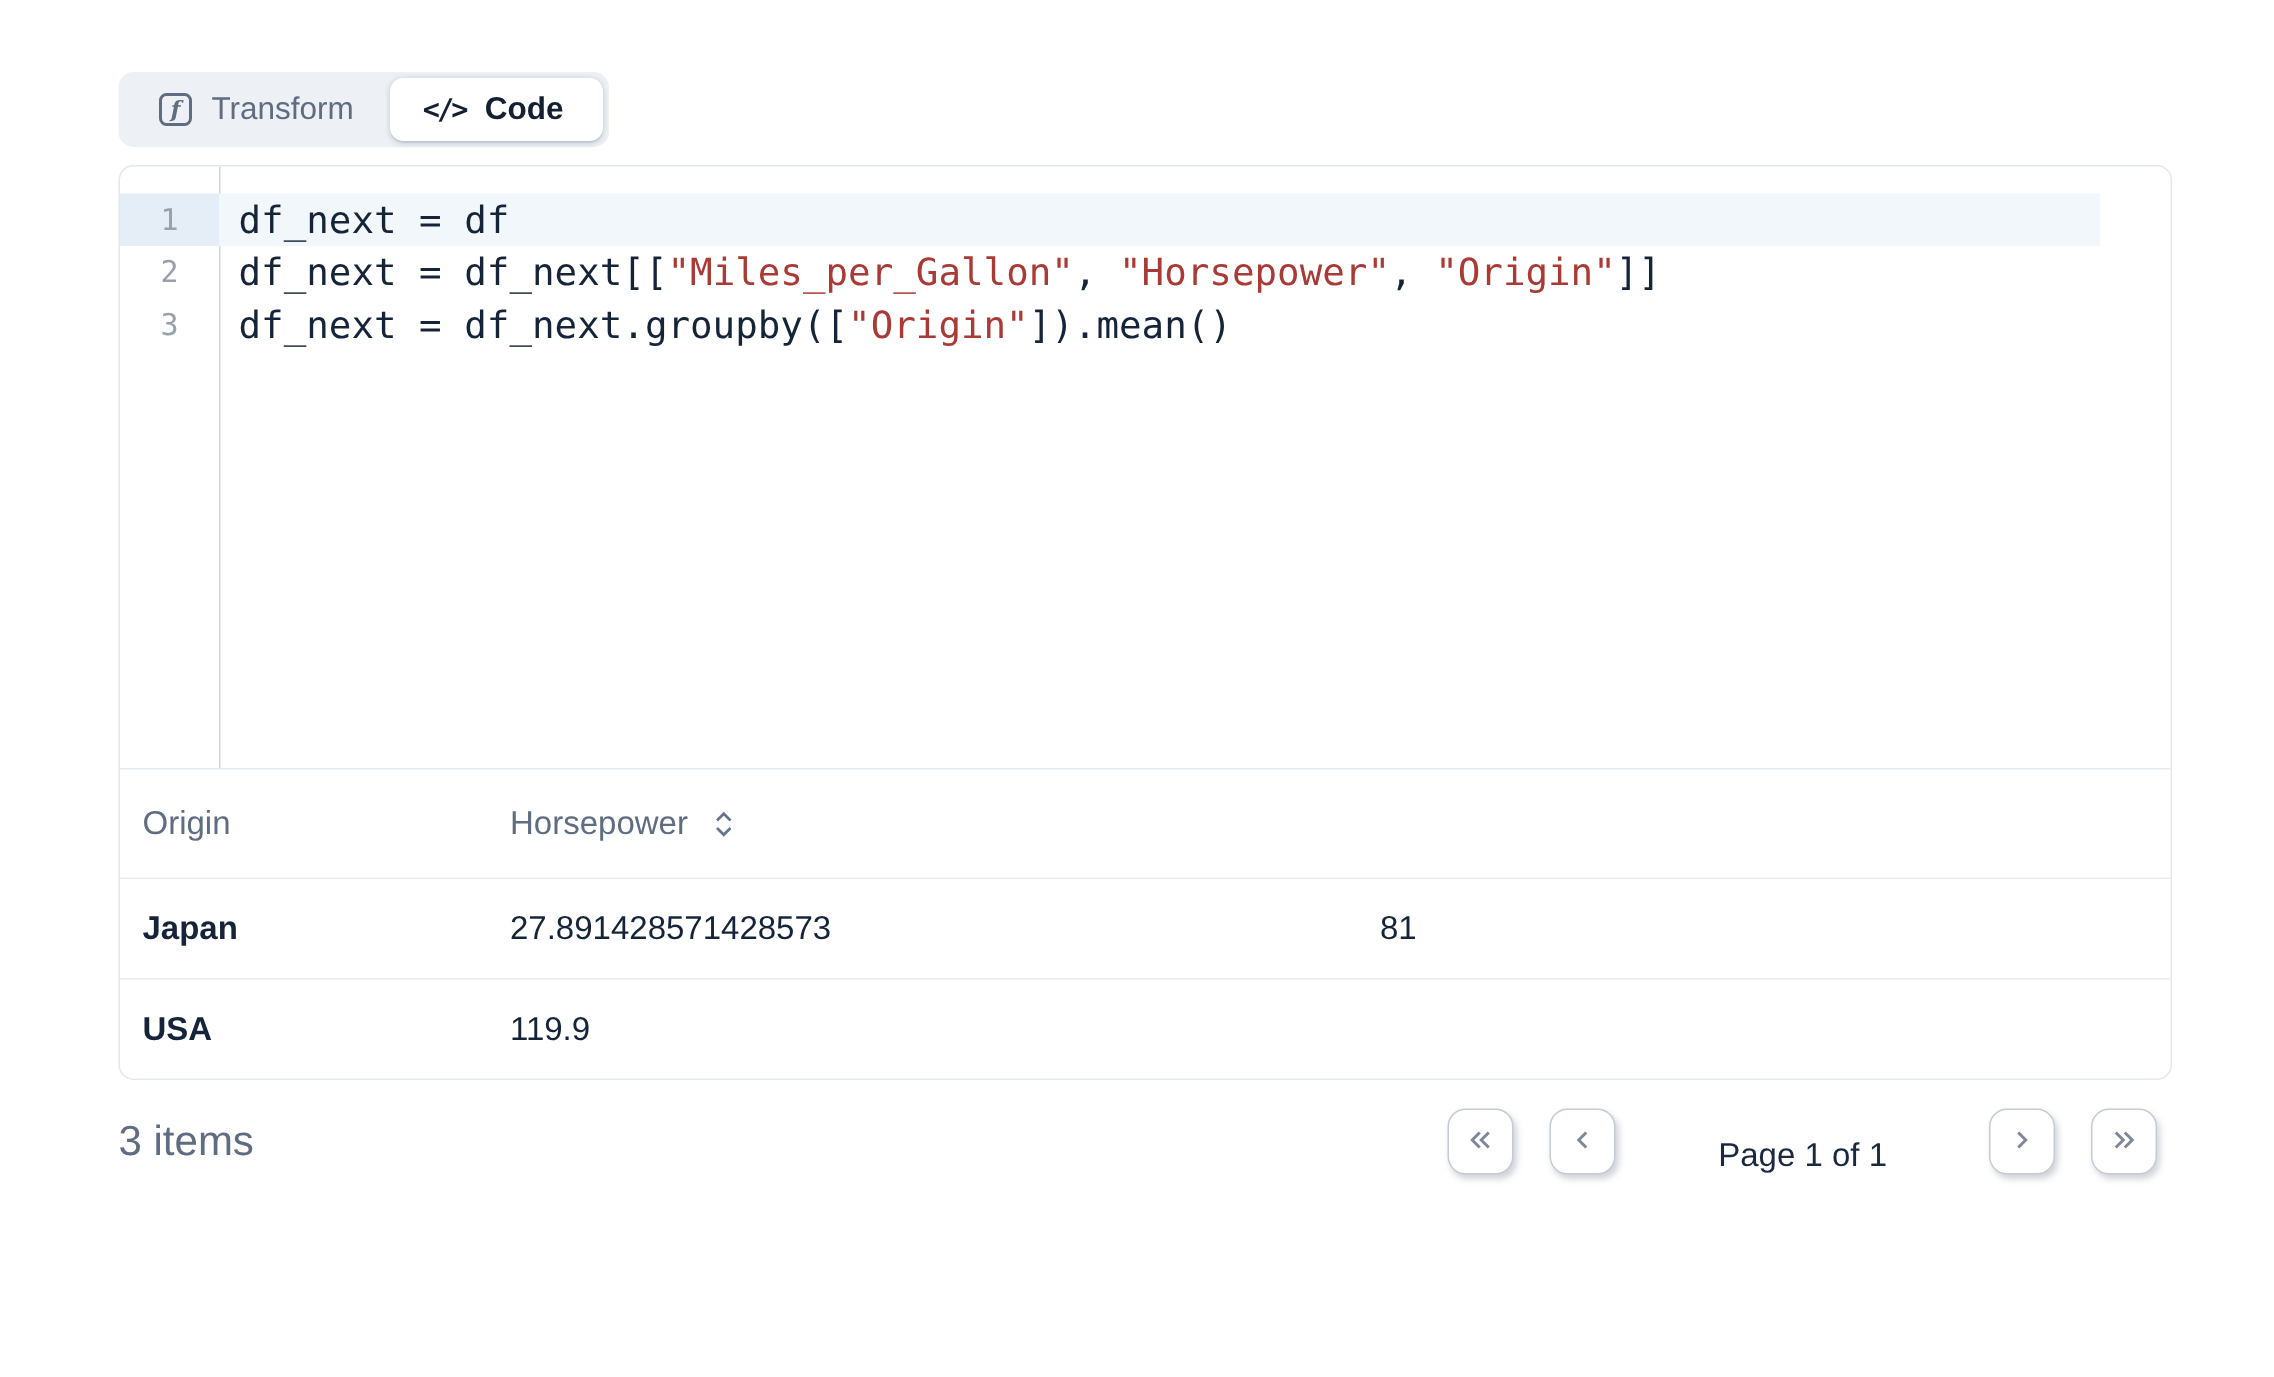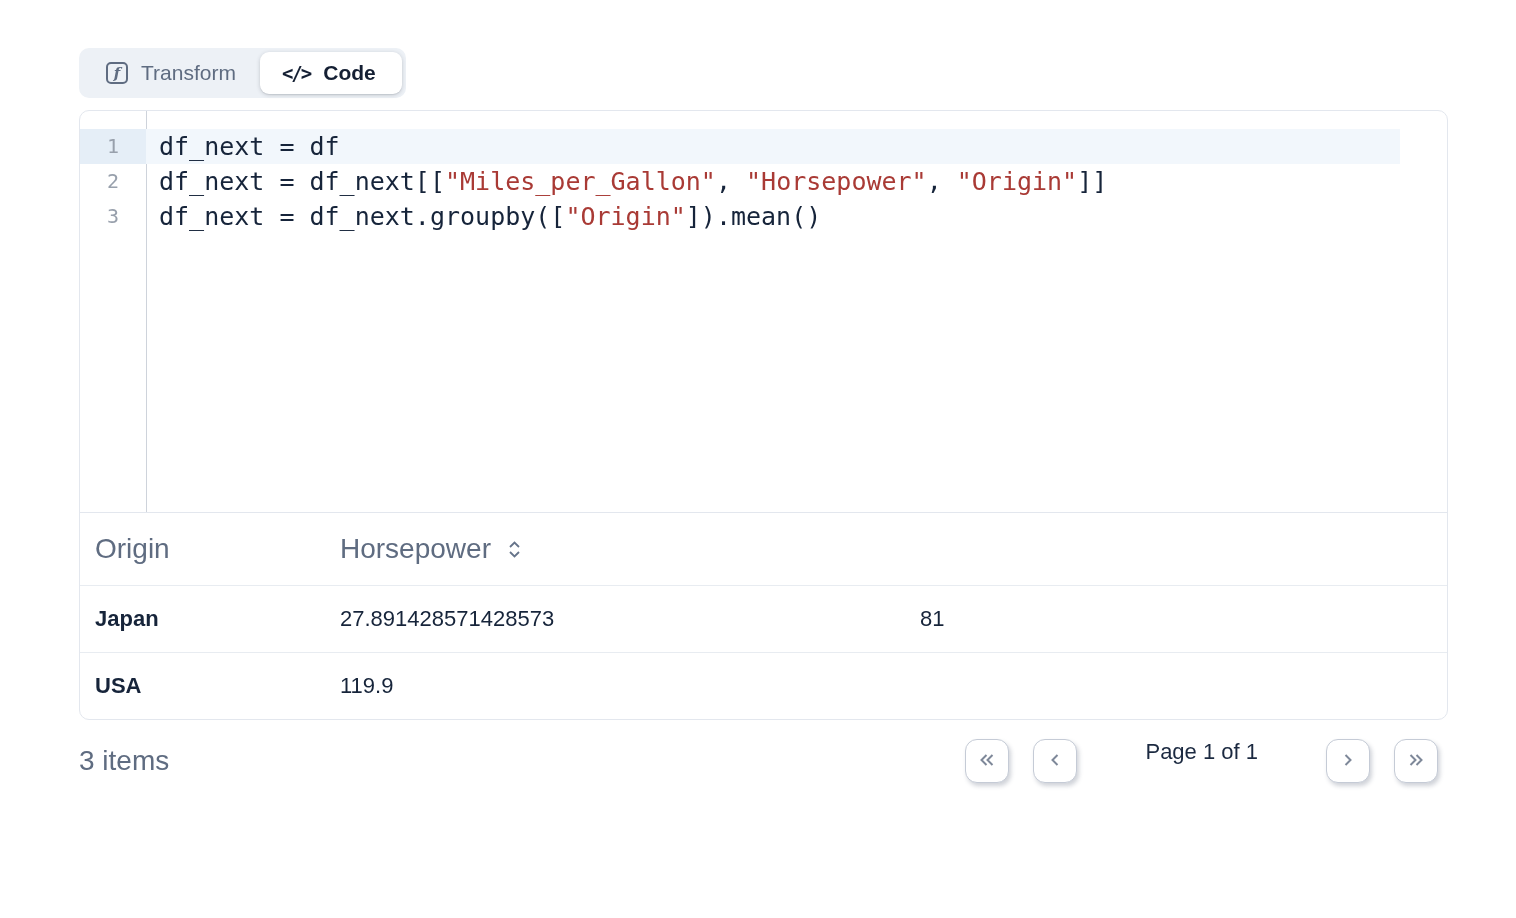--- a/index.html
+++ b/index.html
@@ -81,38 +81,38 @@
   .tok-string{color:var(--code-string);}
 
   
   .trow{
     display:grid;
     grid-template-columns:245px 580px 1fr;
     align-items:center;
   }
   .trow.head{
     height:73px;border-top:1px solid var(--border-color);
-    color:var(--muted-text);font-size:28px;
+    color:var(--muted-text);font-size:22px;
   }
   .trow.body{
     height:67px;border-top:1px solid #e8ecf1;
     font-size:22px;color:var(--code-text);
   }
   .tcell{padding-left:15px;display:flex;align-items:center;}
   .trow.body .tcell.rowlabel{font-weight:700;}
   .sort-icon{margin-left:15px;display:inline-flex;cursor:pointer;}
 
   
   .footer{
     width:1369px;
     display:flex;align-items:center;
     padding-top:19px;
   }
   .items-count{font-size:28px;color:var(--muted-text);}
-  .pager{margin-left:auto;display:flex;align-items:flex-start;gap:24px;padding-right:10px;}
+  .pager{margin-left:auto;display:flex;align-items:flex-end;gap:24px;padding-right:10px;}
   .pbtn{
     width:44px;height:44px;background:#ffffff;
     border:1px solid #c5cbd6;border-radius:12px;
     display:flex;align-items:center;justify-content:center;
     cursor:pointer;padding:0;
     box-shadow:2px 3px 4px rgba(100,110,130,.30);
   }
   .page-label{font-size:22px;color:#1b2940;margin:0 44px;}
 </style>
 </head>

